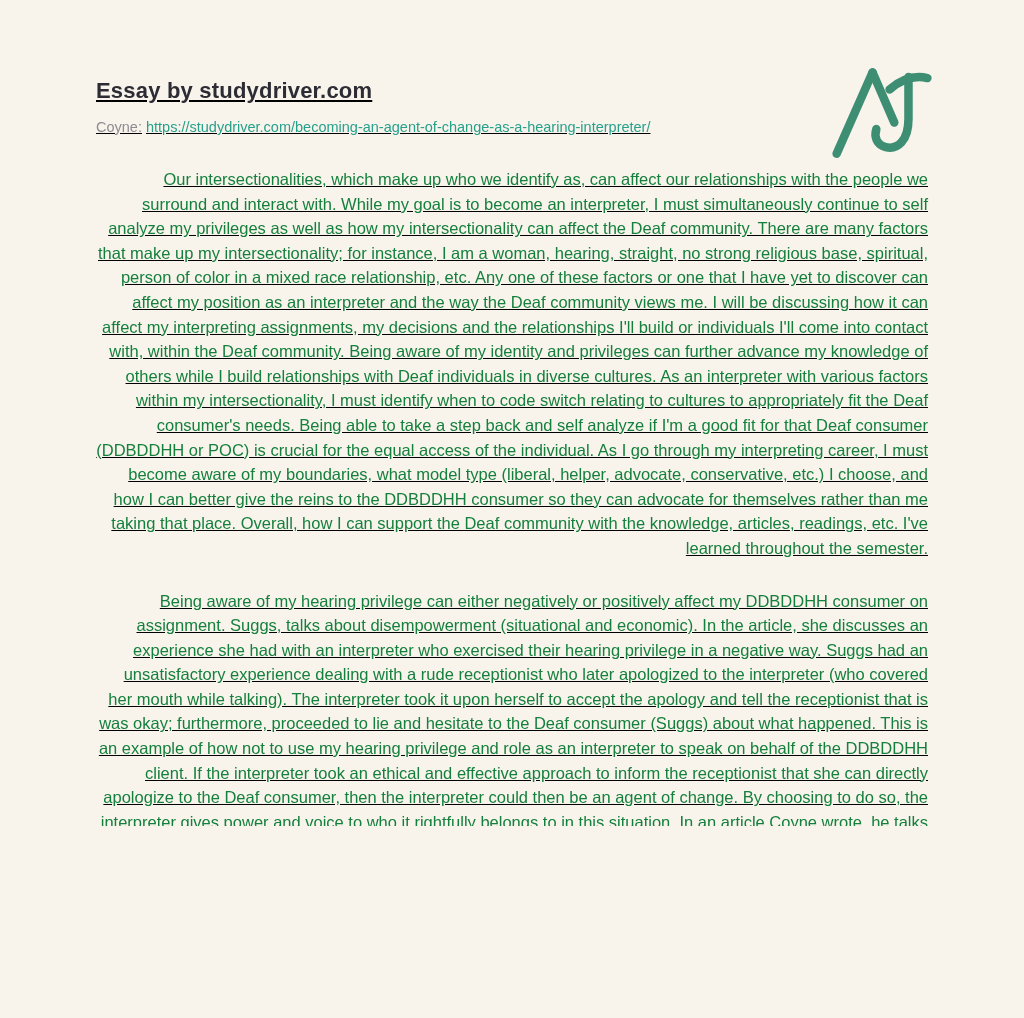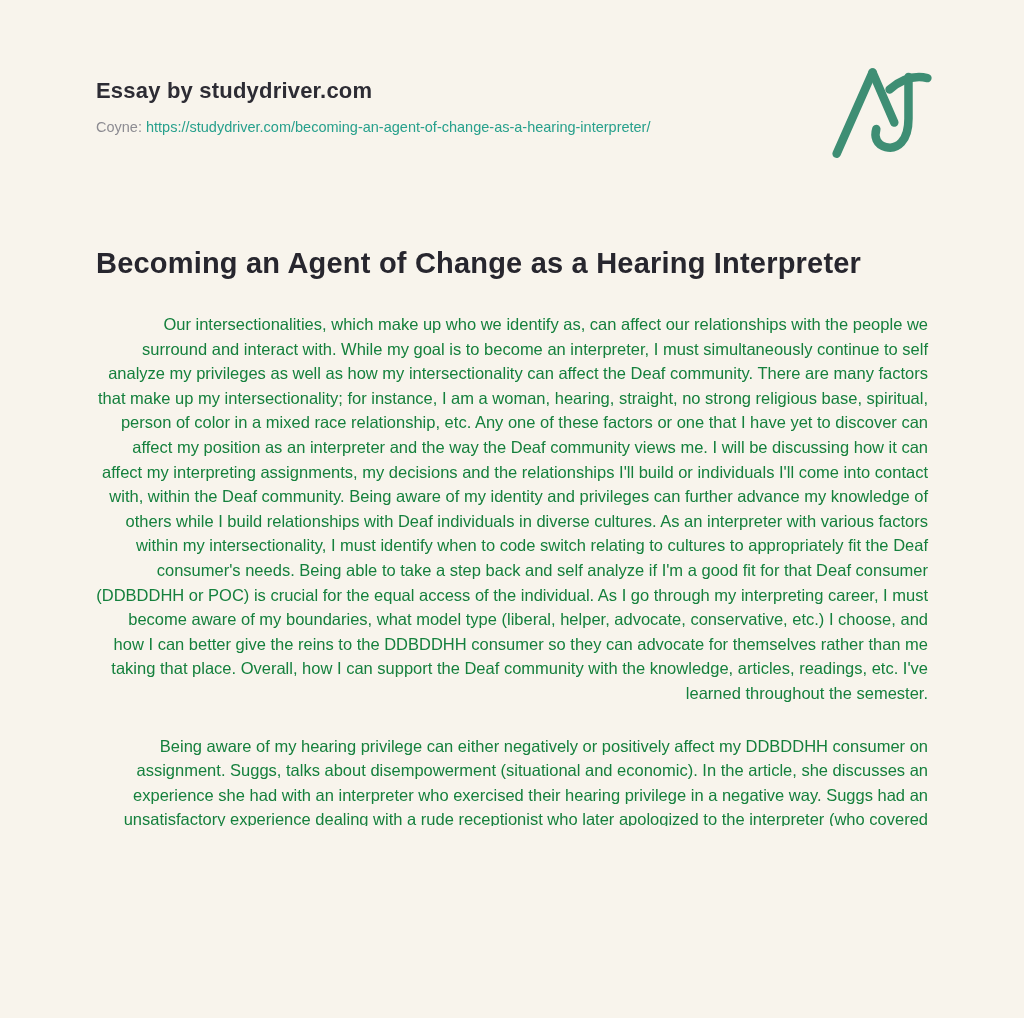--- a/index.html
+++ b/index.html
@@ -8,20 +8,21 @@
     padding: 0;
     background: #f8f4ec;
   }
   .page {
     position: relative;
     width: 1024px;
     height: 826px;
     background: #f8f4ec;
     overflow: hidden;
     font-family: "Liberation Sans", "DejaVu Sans", sans-serif;
+    text-decoration: underline;
   }
   .content {
     padding: 0 96px;
   }
   .byline {
     margin: 0;
     padding-top: 78px;
     font-size: 22px;
     font-weight: 700;
     color: #2d2c34;
@@ -85,21 +86,20 @@
   <div class="content">
 
     <header>
       <h2 class="byline">Essay by studydriver.com</h2>
       <p class="source-line">
         <span class="source-label">Coyne:</span><a class="source-url">https://studydriver.com/becoming-an-agent-of-change-as-a-hearing-interpreter/</a>
       </p>
     </header>
 
     <main>
-      <h1 class="title">Becoming an Agent of Change as a Hearing Interpreter</h1>
 
       <p class="para">Our intersectionalities, which make up who we identify as, can affect our relationships with the people we surround and interact with. While my goal is to become an interpreter, I must simultaneously continue to self analyze my privileges as well as how my intersectionality can affect the Deaf community. There are many factors that make up my intersectionality; for instance, I am a woman, hearing, straight, no strong religious base, spiritual, person of color in a mixed race relationship, etc. Any one of these factors or one that I have yet to discover can affect my position as an interpreter and the way the Deaf community views me. I will be discussing how it can affect my interpreting assignments, my decisions and the relationships I'll build or individuals I'll come into contact with, within the Deaf community. Being aware of my identity and privileges can further advance my knowledge of others while I build relationships with Deaf individuals in diverse cultures. As an interpreter with various factors within my intersectionality, I must identify when to code switch relating to cultures to appropriately fit the Deaf consumer's needs. Being able to take a step back and self analyze if I'm a good fit for that Deaf consumer (DDBDDHH or POC) is crucial for the equal access of the individual. As I go through my interpreting career, I must become aware of my boundaries, what model type (liberal, helper, advocate, conservative, etc.) I choose, and how I can better give the reins to the DDBDDHH consumer so they can advocate for themselves rather than me taking that place. Overall, how I can support the Deaf community with the knowledge, articles, readings, etc. I've learned throughout the semester.</p>
 
       <p class="para">Being aware of my hearing privilege can either negatively or positively affect my DDBDDHH consumer on assignment. Suggs, talks about disempowerment (situational and economic). In the article, she discusses an experience she had with an interpreter who exercised their hearing privilege in a negative way. Suggs had an unsatisfactory experience dealing with a rude receptionist who later apologized to the interpreter (who covered her mouth while talking). The interpreter took it upon herself to accept the apology and tell the receptionist that is was okay; furthermore, proceeded to lie and hesitate to the Deaf consumer (Suggs) about what happened. This is an example of how not to use my hearing privilege and role as an interpreter to speak on behalf of the DDBDDHH client. If the interpreter took an ethical and effective approach to inform the receptionist that she can directly apologize to the Deaf consumer, then the interpreter could then be an agent of change. By choosing to do so, the interpreter gives power and voice to who it rightfully belongs to in this situation. In an article Coyne wrote, he talks about social justice and how the interpreter shouldn't make decisions for the consumer but rather turn control to the DDBDDHH-POC leaders. Coyne st</p>
     </main>
 
   </div>
 </div>
 
 </body></html>

